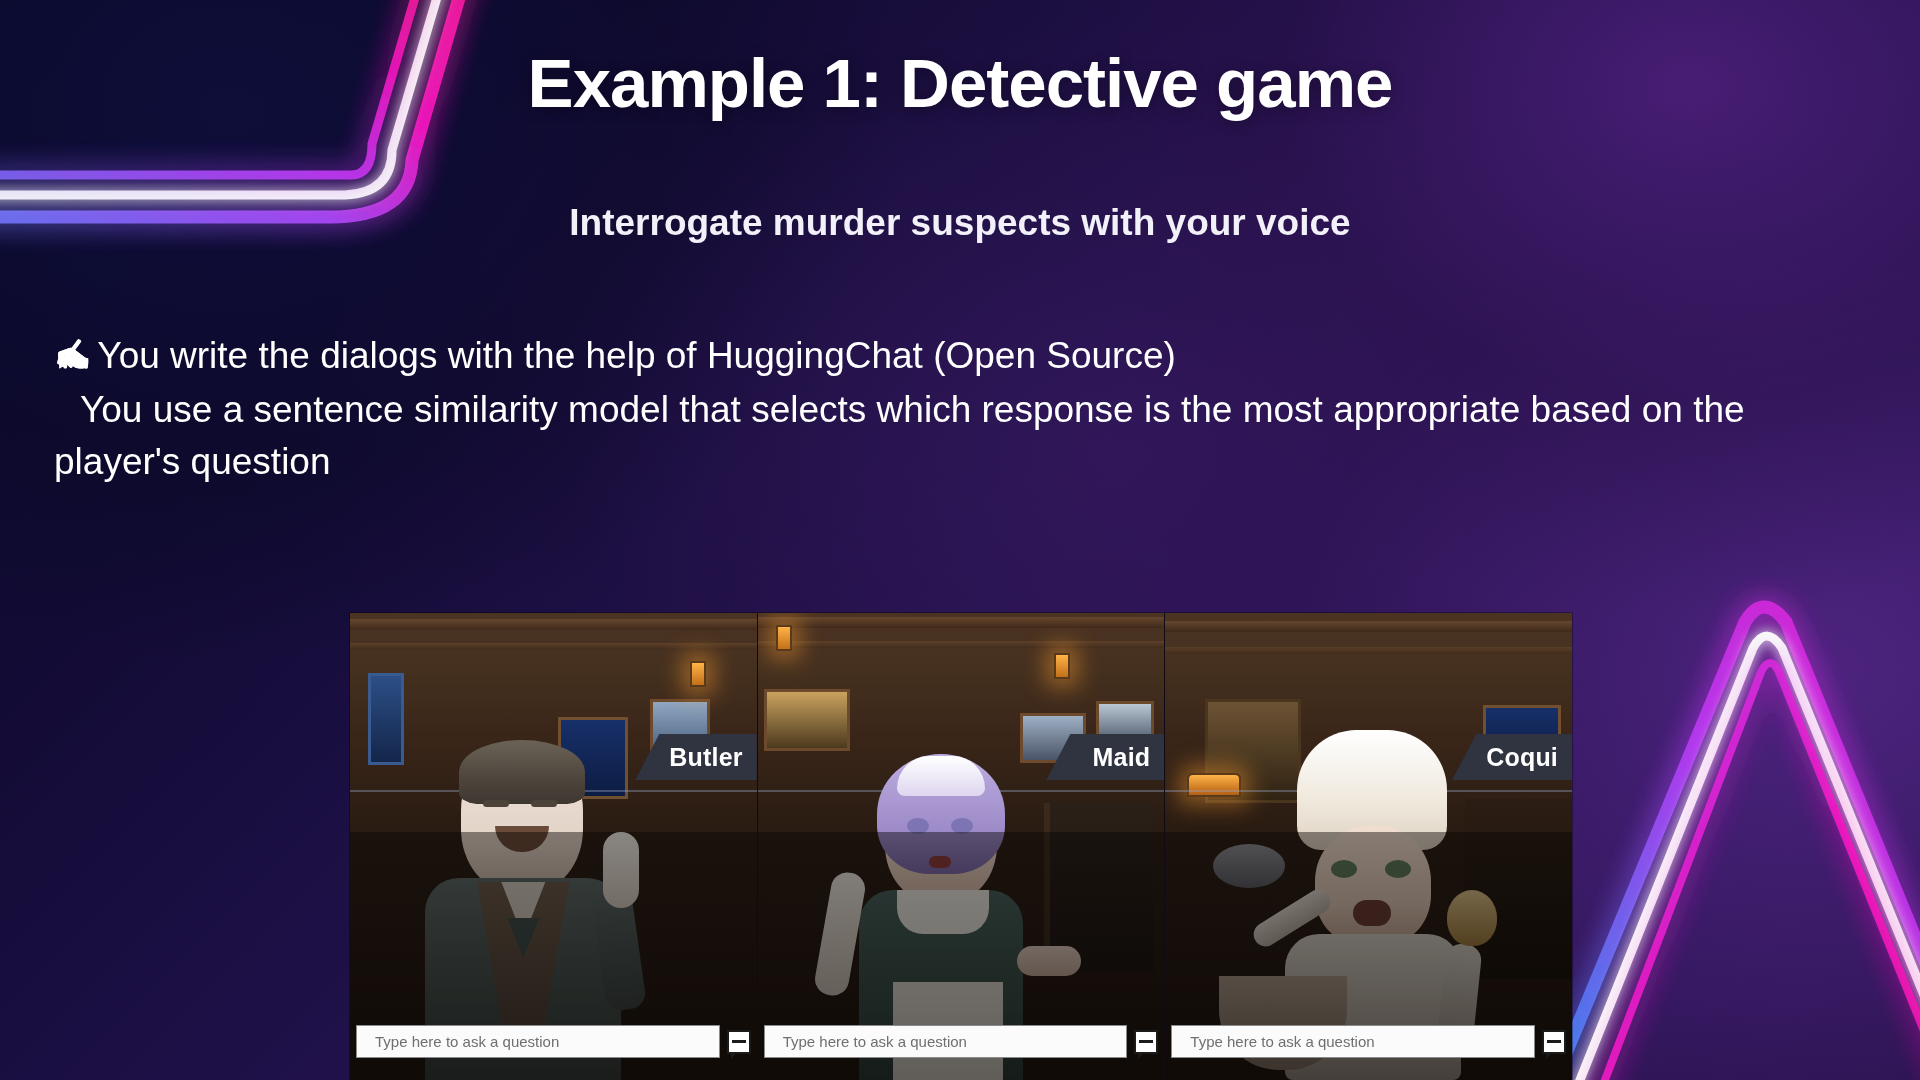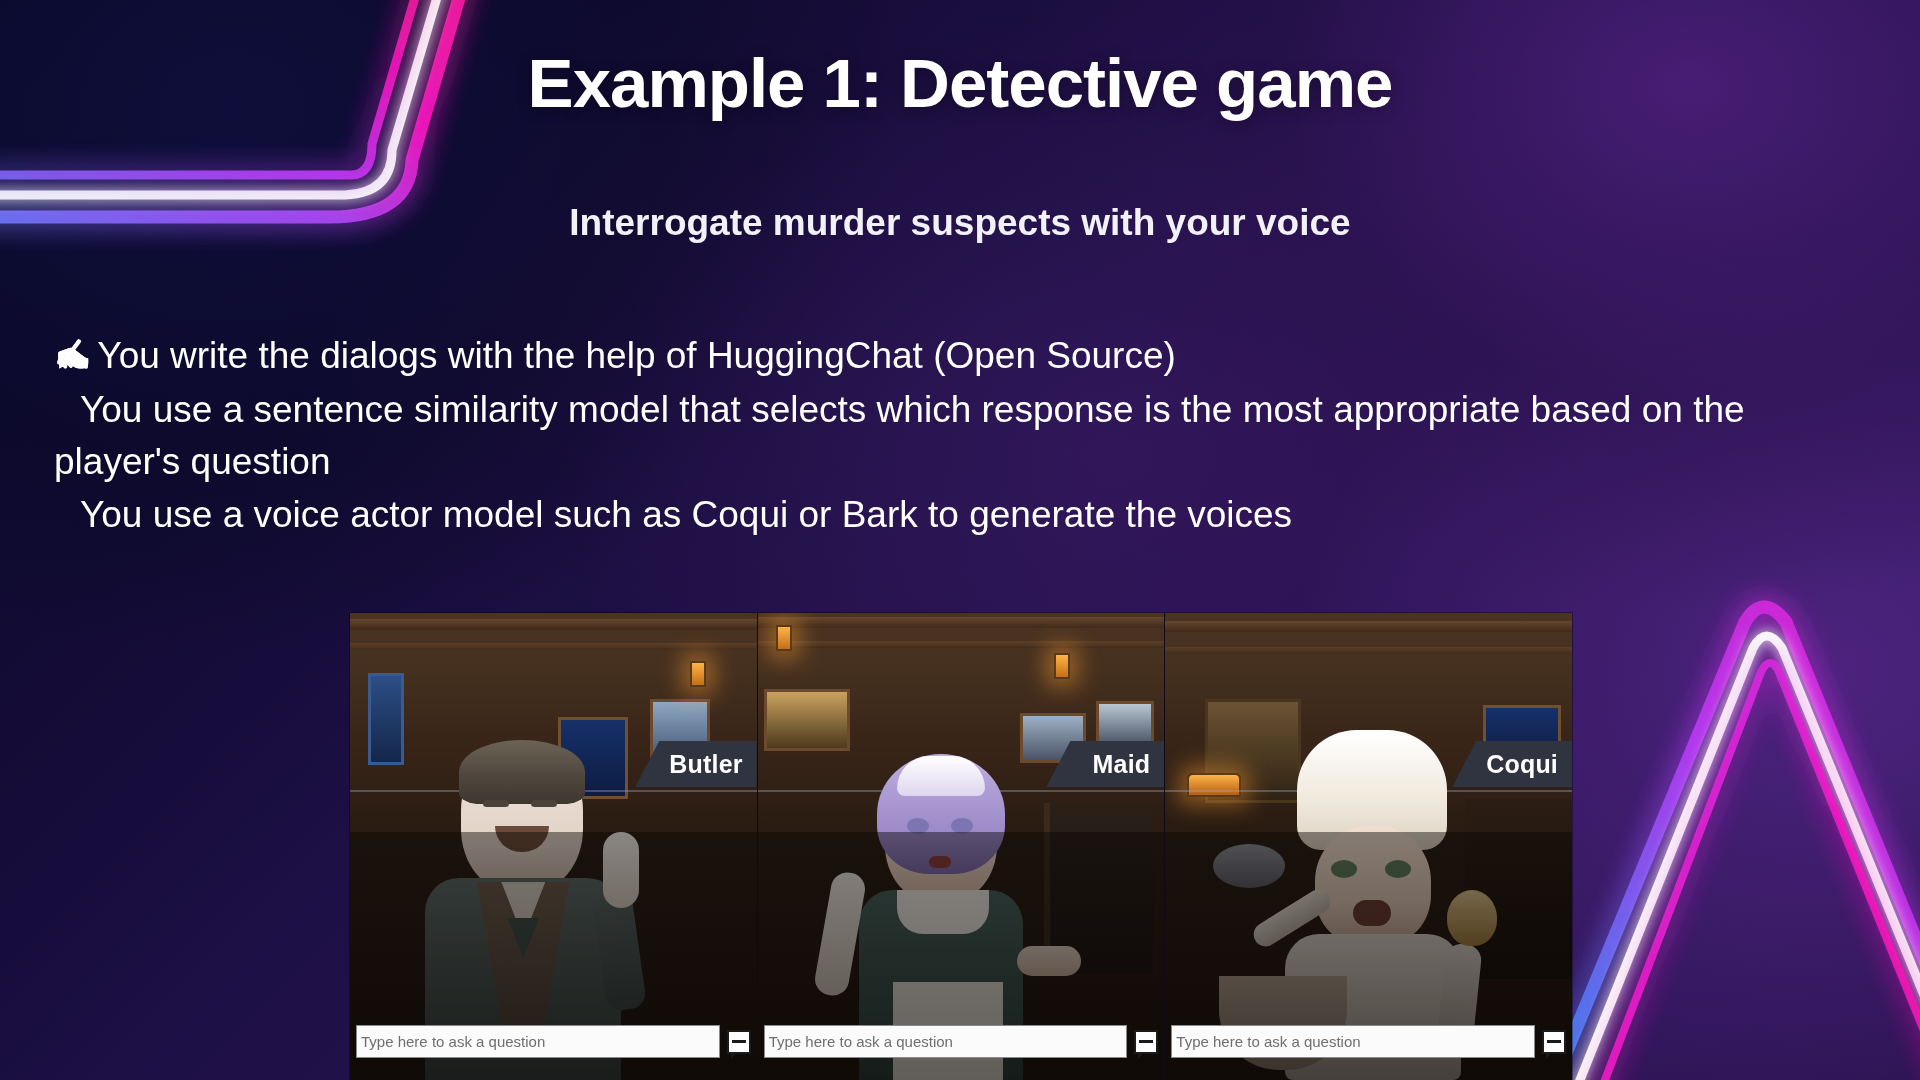--- a/index.html
+++ b/index.html
@@ -184,21 +184,20 @@
     font-size: 25px;
     font-weight: 700;
     display: flex;
     align-items: center;
     justify-content: flex-end;
     padding-right: 14px;
     letter-spacing: 0.2px;
     z-index: 4;
     clip-path: polygon(24px 0, 100% 0, 100% 100%, 0 100%);
     padding-left: 34px;
-    margin-top: 7px;
   }
 
   
   .input-row {
     position: absolute;
     left: 6px;
     right: 6px;
     bottom: 22px;
     display: flex;
     align-items: center;
@@ -207,21 +206,21 @@
   }
   .q-input {
     flex: 1 1 auto;
     height: 33px;
     background: #fbfbfb;
     border: 1px solid #8a8a8a;
     color: #6f6f6f;
     font-size: 15px;
     display: flex;
     align-items: center;
-    padding-left: 4px;
+    padding-left: 18px;
     font-family: "Liberation Sans", sans-serif;
   }
   .kbd-btn {
     width: 24px;
     height: 24px;
     background: #ffffff;
     border: 2px solid #1b1b1b;
     position: relative;
     flex: 0 0 auto;
   }
@@ -306,23 +305,20 @@
   <div id="body-text">
 
     <div class="bullet-line">
       <span class="pen-icon">✍</span><span>You </span><b>write the dialogs</b><span> with the help of HuggingChat (Open Source)</span>
     </div>
 
     <div class="bullet-line">
       <span class="indent"></span><span>You use a sentence similarity model that </span><b>selects which response is the most appropriate based on the player's question</b>
     </div>
 
-    <div class="bullet-line">
-      <span class="indent"></span><span>You use a </span><b>voice actor model</b><span> such as Coqui or Bark to generate the voices</span>
-    </div>
 
   </div>
 
   <div id="game-shot">
 
     <div class="panel">
       <div class="room">
         <div class="ceiling-beam" style="top:6px;"></div>
         <div class="ceiling-beam" style="top:30px; height:7px; opacity:.6;"></div>
         <div class="wall-art" style="left:18px;  top:60px;  width:36px; height:92px; border-color:#3a5b8f; background:linear-gradient(180deg,#2c4f86,#14264a);"></div>

